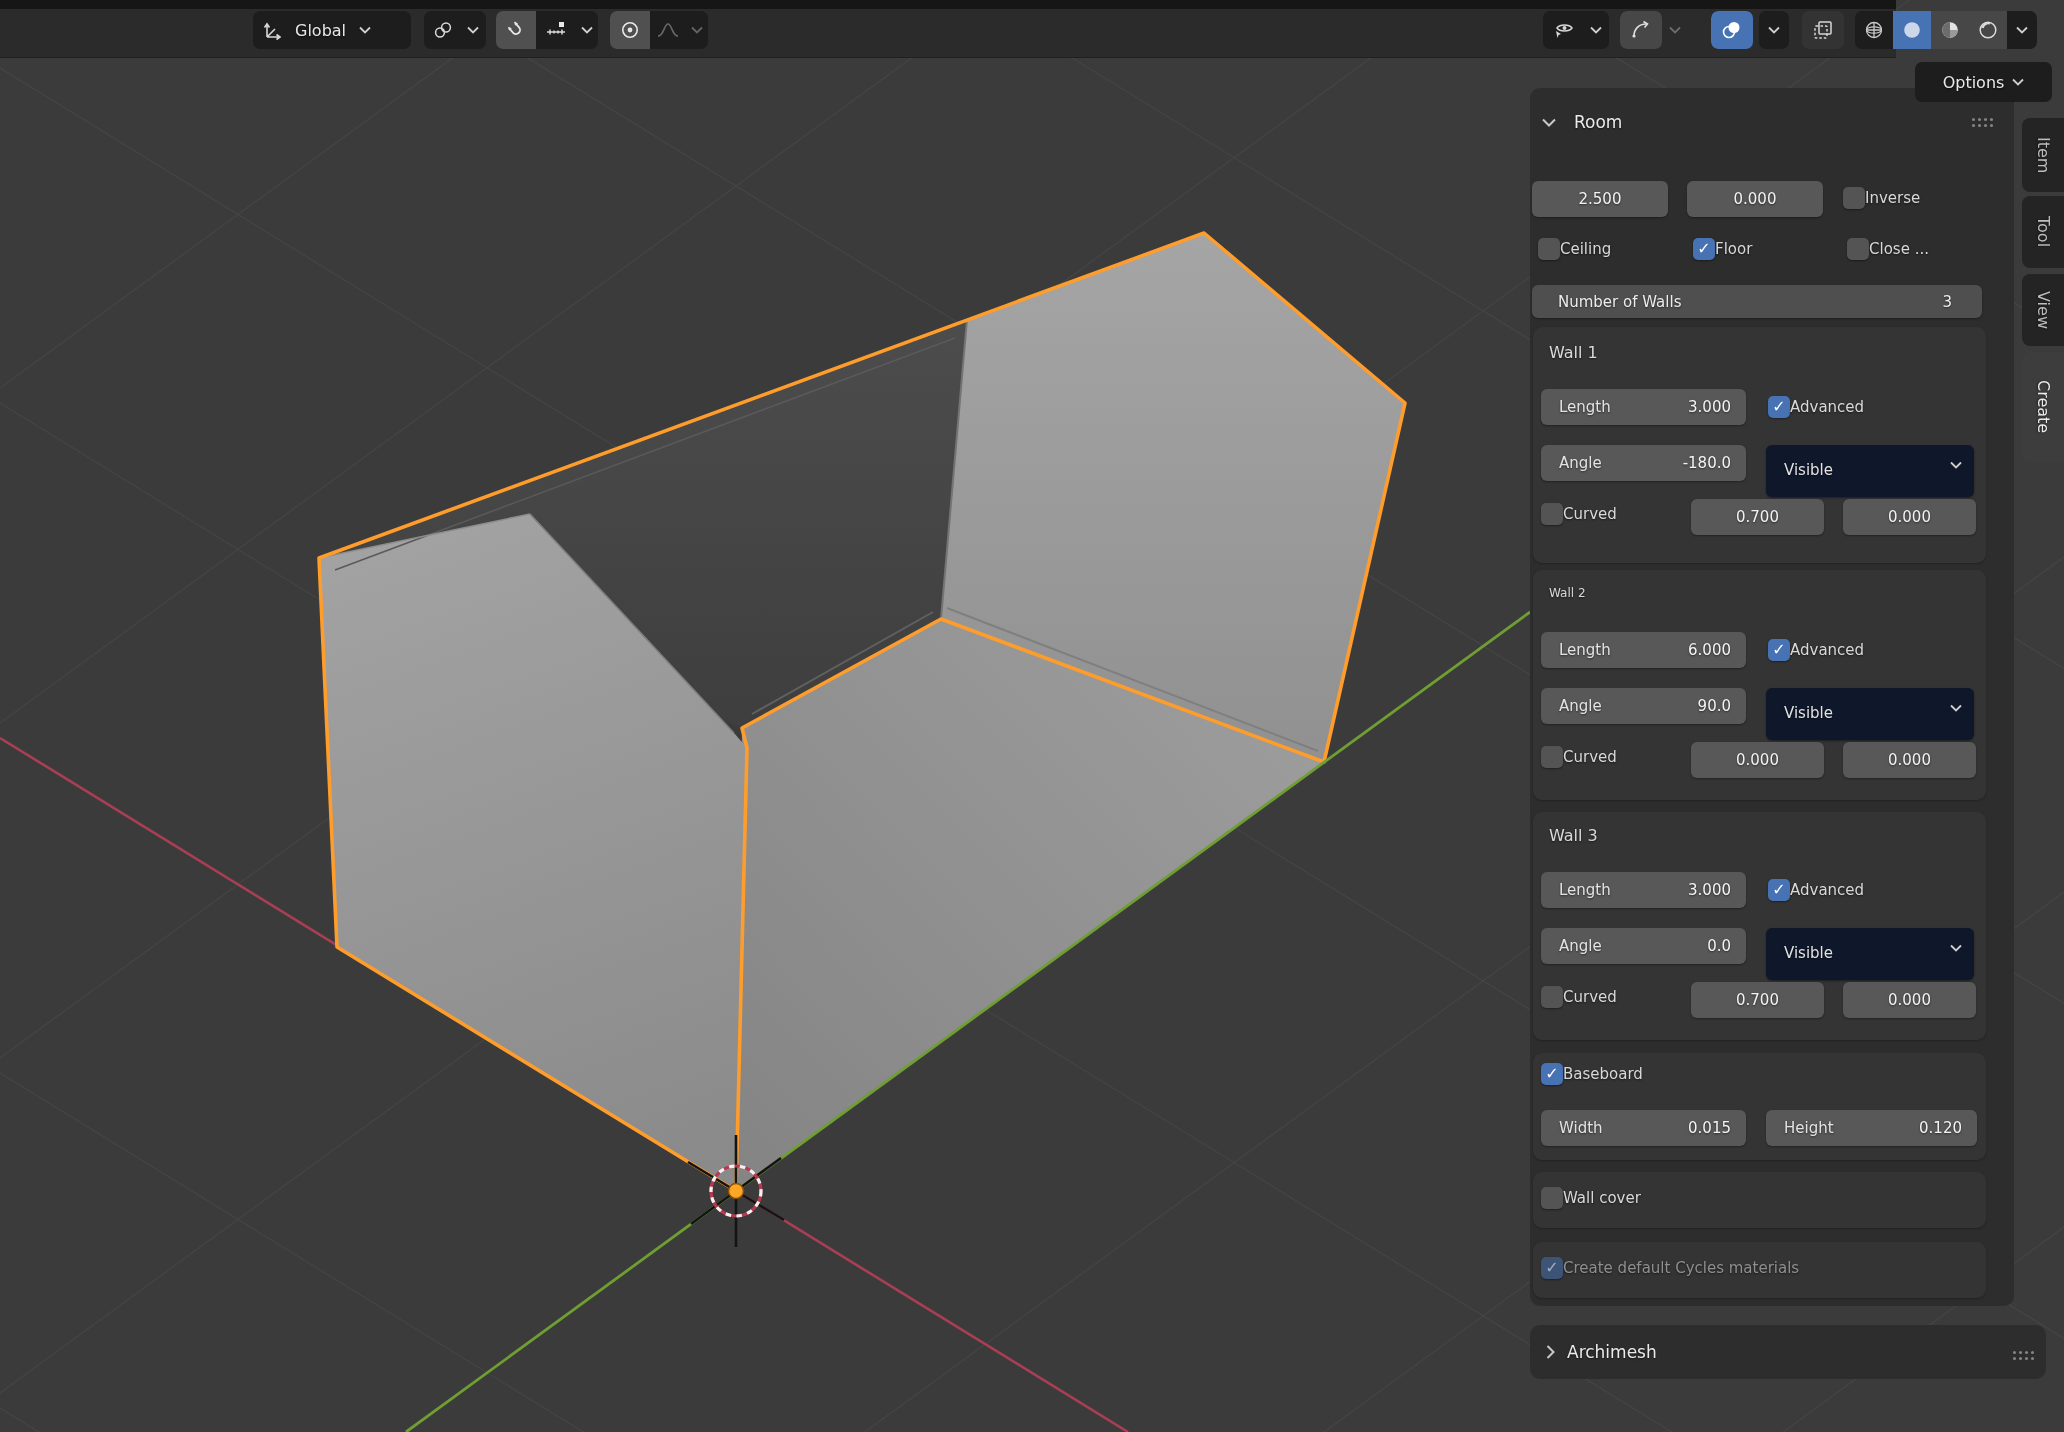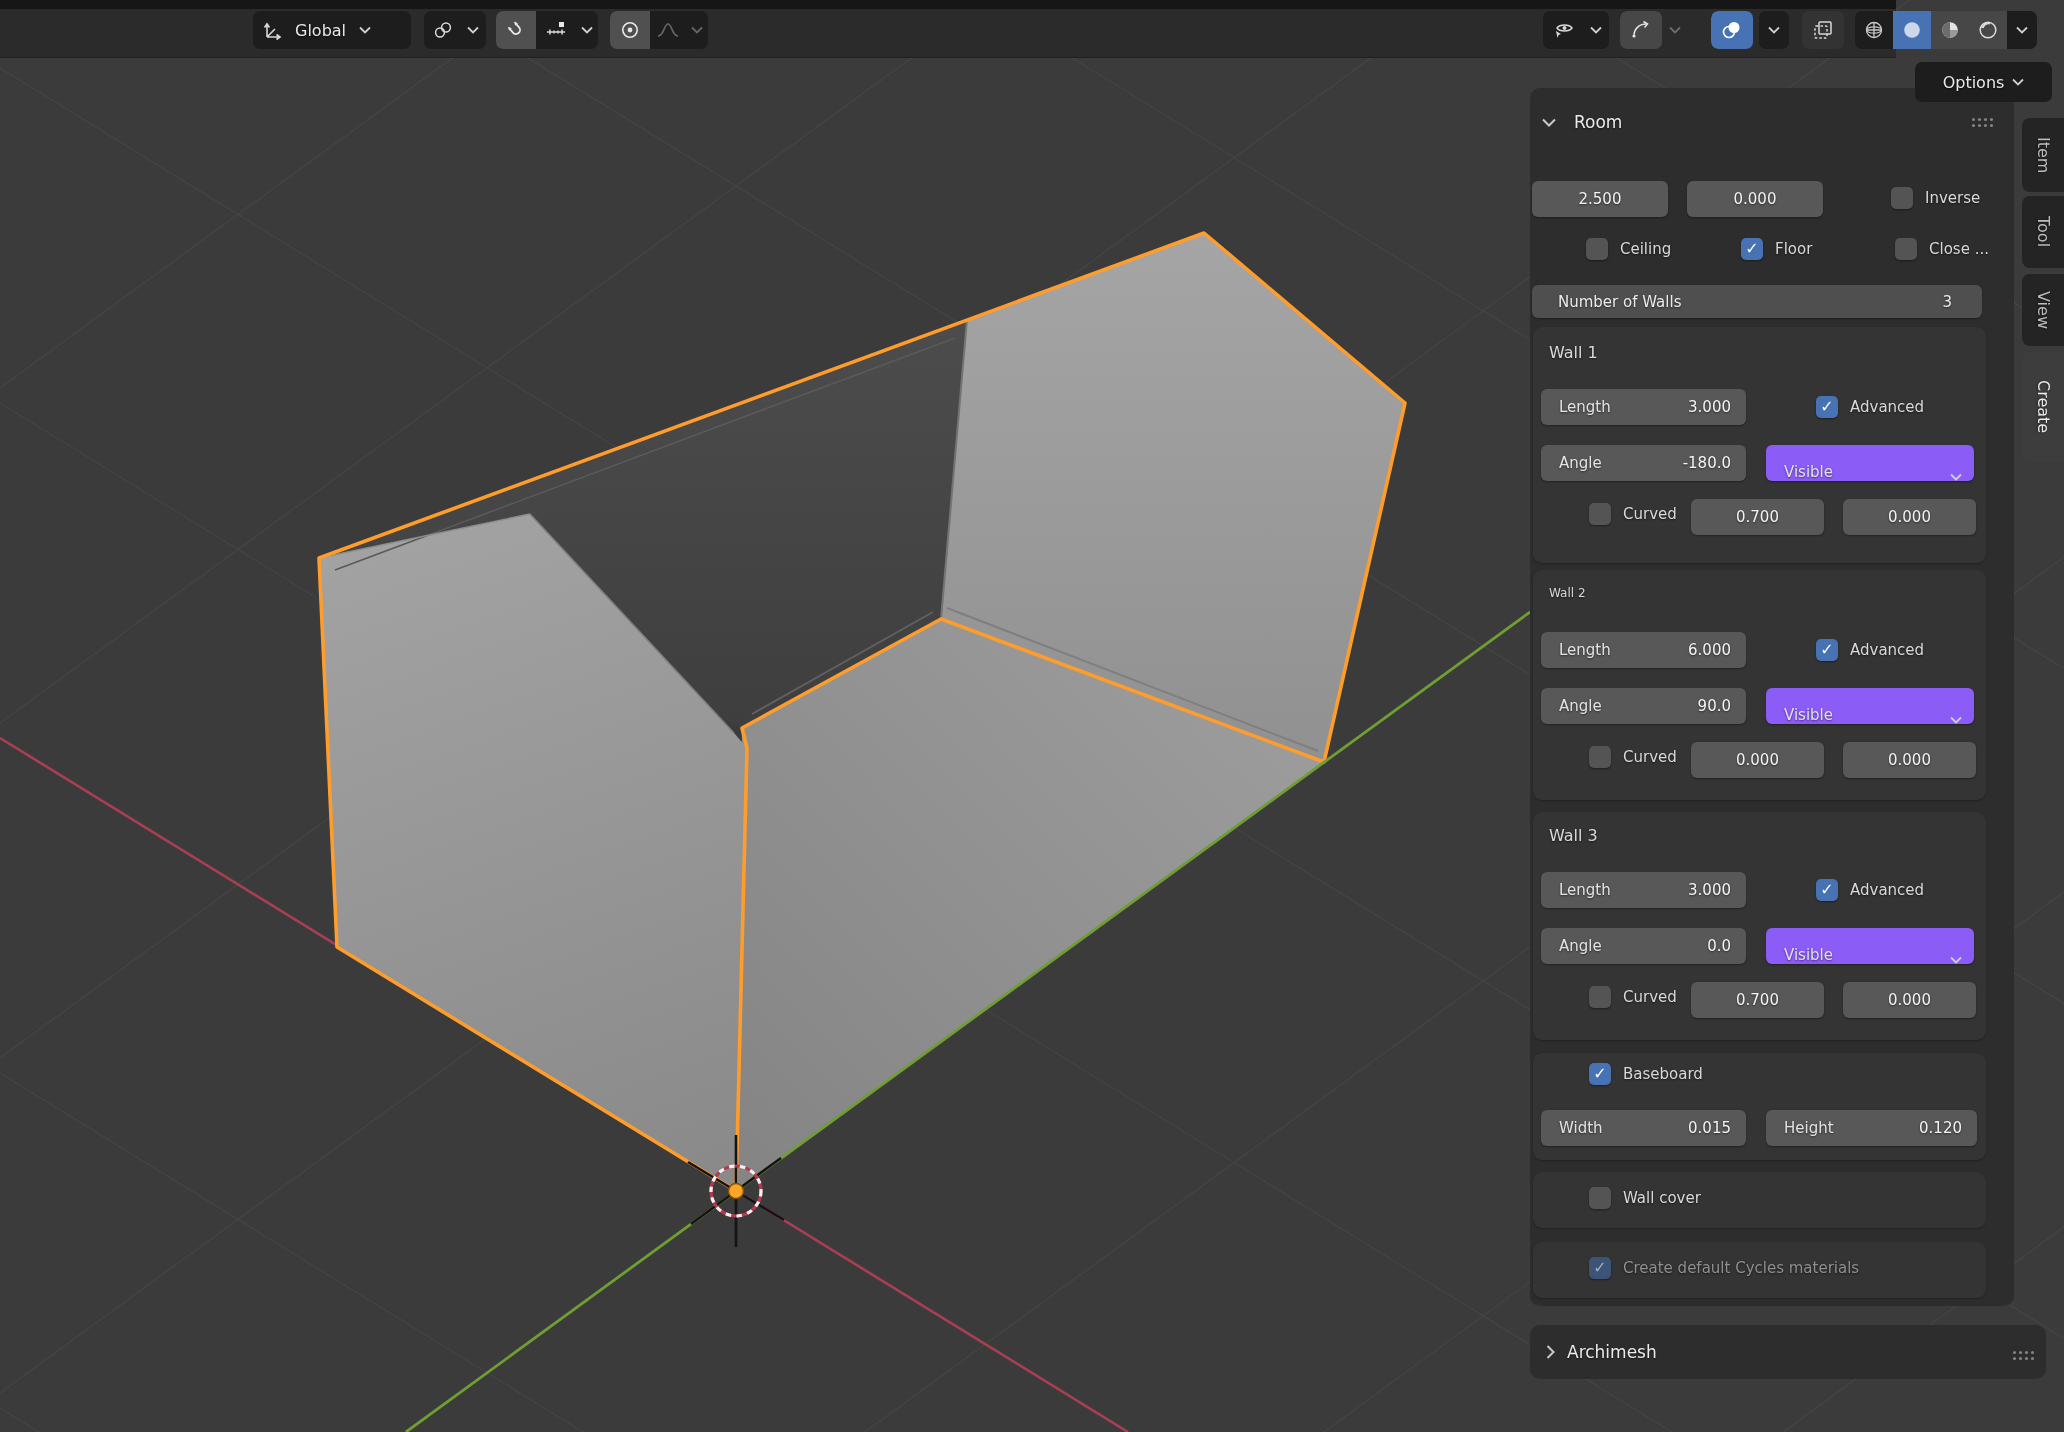--- a/index.html
+++ b/index.html
@@ -36,30 +36,30 @@
   .field{background:#585858;border-radius:6px;height:36px;display:flex;align-items:center;
          justify-content:center;color:#f2f2f2;font-size:15px;text-shadow:0 1px 2px rgba(0,0,0,.5);
          box-shadow:0 1px 2px rgba(0,0,0,.35);}
   .field.split{justify-content:space-between;padding:0 15px 0 18px;}
   .field .fl{color:#e3e3e3;}
   .field .fv{color:#f4f4f4;}
   .nbar{background:#4f4f4f;border-radius:6px;height:33px;display:flex;align-items:center;
         justify-content:space-between;padding:0 30px 0 26px;color:#ececec;font-size:15px;
         text-shadow:0 1px 2px rgba(0,0,0,.5);box-shadow:0 1px 2px rgba(0,0,0,.35);}
   .box{position:absolute;background:#343434;border-radius:9px;box-shadow:0 1px 2px rgba(0,0,0,.25);}
-  .dd{background:#8b5cf6;border-radius:6px;height:36px;display:flex;align-items:flex-end;
-      justify-content:space-between;padding:0 12px 0 18px;color:#e2e2e2;font-size:15px;
+  .dd{background:#0f172a;border-radius:6px;height:36px;display:flex;align-items:flex-start;
+      justify-content:space-between;padding:16px 12px 0 18px;color:#e2e2e2;font-size:15px;
       text-shadow:0 1px 2px rgba(0,0,0,.5);box-shadow:0 1px 2px rgba(0,0,0,.4);}
   .cb{width:22px;height:22px;border-radius:5px;background:#545454;display:inline-flex;
       align-items:center;justify-content:center;box-shadow:0 1px 2px rgba(0,0,0,.4);flex:none;}
   .cb.on{background:#4772b3;}
   .cb.on::after{content:"✓";color:#fff;font-size:16px;font-weight:bold;line-height:1;}
   .cb.dis{background:#3e5477;}
   .cb.dis::after{color:#9fb0c6;}
-  .cbrow{display:flex;align-items:center;gap:12px;margin-left:48px;}
+  .cbrow{display:flex;align-items:center;}
   .dots{width:3px;height:3px;border-radius:50%;background:#858585;
         box-shadow:6px 0 #858585,12px 0 #858585,18px 0 #858585,
                    0 6px #858585,6px 6px #858585,12px 6px #858585,18px 6px #858585;}
   .dimtext{color:#8f8f8f !important;}
   .archbar{position:absolute;left:1530px;top:1325px;width:484px;height:54px;background:#2d2d2d;
            border-radius:10px;z-index:4;display:flex;align-items:center;padding:0 16px;gap:12px;}
 
   
   .tab{position:absolute;left:2022px;width:42px;background:#242424;border-radius:8px 0 0 8px;
        display:flex;align-items:center;justify-content:center;z-index:4;

